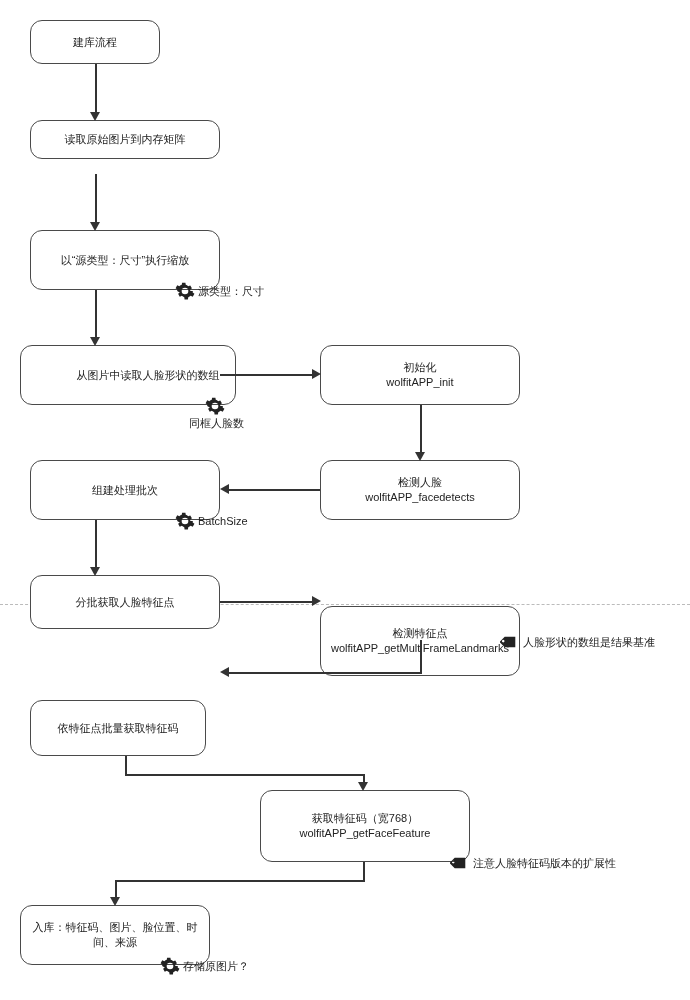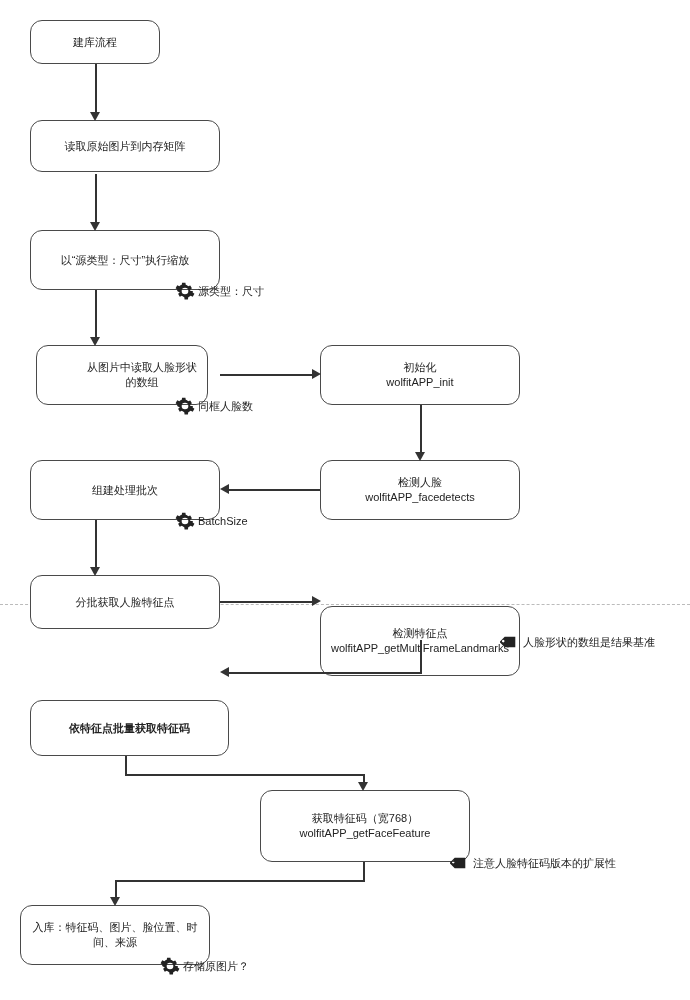--- a/index.html
+++ b/index.html
@@ -75,29 +75,29 @@
 </style>
 </head>
 <body>
 
 <div class="dashed-line" style="left:0; top:604px; width:690px;"></div>
 
 <div class="node narrow" style="left:30px; top:20px; width:130px; height:44px;">
   <span>建库流程</span>
 </div>
 
-<div class="node med" style="left:30px; top:120px; width:190px; height:52px;">
+<div class="node med" style="left:30px; top:120px; width:190px; height:39px;">
   <span>读取原始图片到内存矩阵</span>
 </div>
 
 <div class="node med" style="left:30px; top:230px; width:190px; height:60px;">
   <span>以“源类型：尺寸”执行缩放</span>
 </div>
 
-<div class="node med" style="left:36px; top:345px; width:172px; height:60px;padding-left:48px;">
+<div class="node med" style="left:20px; top:345px; width:216px; height:60px;padding-left:48px;">
   <span>从图片中读取人脸形状的数组</span>
 </div>
 
 <div class="node wide" style="left:320px; top:345px; width:200px; height:60px; white-space:pre-line;">
   <span>初始化
 wolfitAPP_init</span>
 </div>
 
 <div class="node wide" style="left:320px; top:460px; width:200px; height:60px; white-space:pre-line;">
   <span>检测人脸
@@ -110,21 +110,21 @@
 
 <div class="node med" style="left:30px; top:575px; width:190px; height:54px;">
   <span>分批获取人脸特征点</span>
 </div>
 
 <div class="node wide tall" style="left:320px; top:570px; width:200px; height:70px; white-space:pre-line;margin-top:36px;">
   <span>检测特征点
 wolfitAPP_getMultiFrameLandmarks</span>
 </div>
 
-<div class="node med" style="left:30px; top:700px; width:199px; height:56px;font-weight:bold;">
+<div class="node med" style="left:30px; top:700px; width:176px; height:56px;">
   <span>依特征点批量获取特征码</span>
 </div>
 
 <div class="node wide tall" style="left:260px; top:790px; width:210px; height:72px; white-space:pre-line;">
   <span>获取特征码（宽768）
 wolfitAPP_getFaceFeature</span>
 </div>
 
 <div class="node med" style="left:20px; top:905px; width:190px; height:60px;">
   <span>入库：特征码、图片、脸位置、时间、来源</span>
@@ -168,21 +168,21 @@
 <div class="arrow-line arrow-v" style="left:115px; top:880px; height:18px;"></div>
 <div class="arrowhead down" style="left:110px; top:897px;"></div>
 
 <div class="annot" style="left:175px; top:281px;justify-content:space-between;">
   <svg class="gear-icon" viewBox="0 0 24 24">
       <path fill="#222" d="M12 8a4 4 0 1 0 0 8 4 4 0 0 0 0-8zm9.4 4c0 .6-.1 1.1-.2 1.7l2.1 1.6-2 3.5-2.5-1a8 8 0 0 1-2.9 1.7l-.4 2.6h-4l-.4-2.6a8 8 0 0 1-2.9-1.7l-2.5 1-2-3.5 2.1-1.6A8.3 8.3 0 0 1 2.6 12c0-.6.1-1.1.2-1.7L.7 8.7l2-3.5 2.5 1a8 8 0 0 1 2.9-1.7L8.5 2h4l.4 2.6a8 8 0 0 1 2.9 1.7l2.5-1 2 3.5-2.1 1.6c.1.6.2 1.1.2 1.6z"></path>
     </svg>
   <span>源类型：尺寸</span>
 </div>
 
-<div class="annot" style="left:175px; top:396px;">
+<div class="annot" style="left:189px; top:396px;flex-direction:column;">
   <svg class="gear-icon" viewBox="0 0 24 24">
       <path fill="#222" d="M12 8a4 4 0 1 0 0 8 4 4 0 0 0 0-8zm9.4 4c0 .6-.1 1.1-.2 1.7l2.1 1.6-2 3.5-2.5-1a8 8 0 0 1-2.9 1.7l-.4 2.6h-4l-.4-2.6a8 8 0 0 1-2.9-1.7l-2.5 1-2-3.5 2.1-1.6A8.3 8.3 0 0 1 2.6 12c0-.6.1-1.1.2-1.7L.7 8.7l2-3.5 2.5 1a8 8 0 0 1 2.9-1.7L8.5 2h4l.4 2.6a8 8 0 0 1 2.9 1.7l2.5-1 2 3.5-2.1 1.6c.1.6.2 1.1.2 1.6z"></path>
     </svg>
   <span>同框人脸数</span>
 </div>
 
 <div class="annot" style="left:175px; top:511px;">
   <svg class="gear-icon" viewBox="0 0 24 24">
       <path fill="#222" d="M12 8a4 4 0 1 0 0 8 4 4 0 0 0 0-8zm9.4 4c0 .6-.1 1.1-.2 1.7l2.1 1.6-2 3.5-2.5-1a8 8 0 0 1-2.9 1.7l-.4 2.6h-4l-.4-2.6a8 8 0 0 1-2.9-1.7l-2.5 1-2-3.5 2.1-1.6A8.3 8.3 0 0 1 2.6 12c0-.6.1-1.1.2-1.7L.7 8.7l2-3.5 2.5 1a8 8 0 0 1 2.9-1.7L8.5 2h4l.4 2.6a8 8 0 0 1 2.9 1.7l2.5-1 2 3.5-2.1 1.6c.1.6.2 1.1.2 1.6z"></path>
     </svg>

